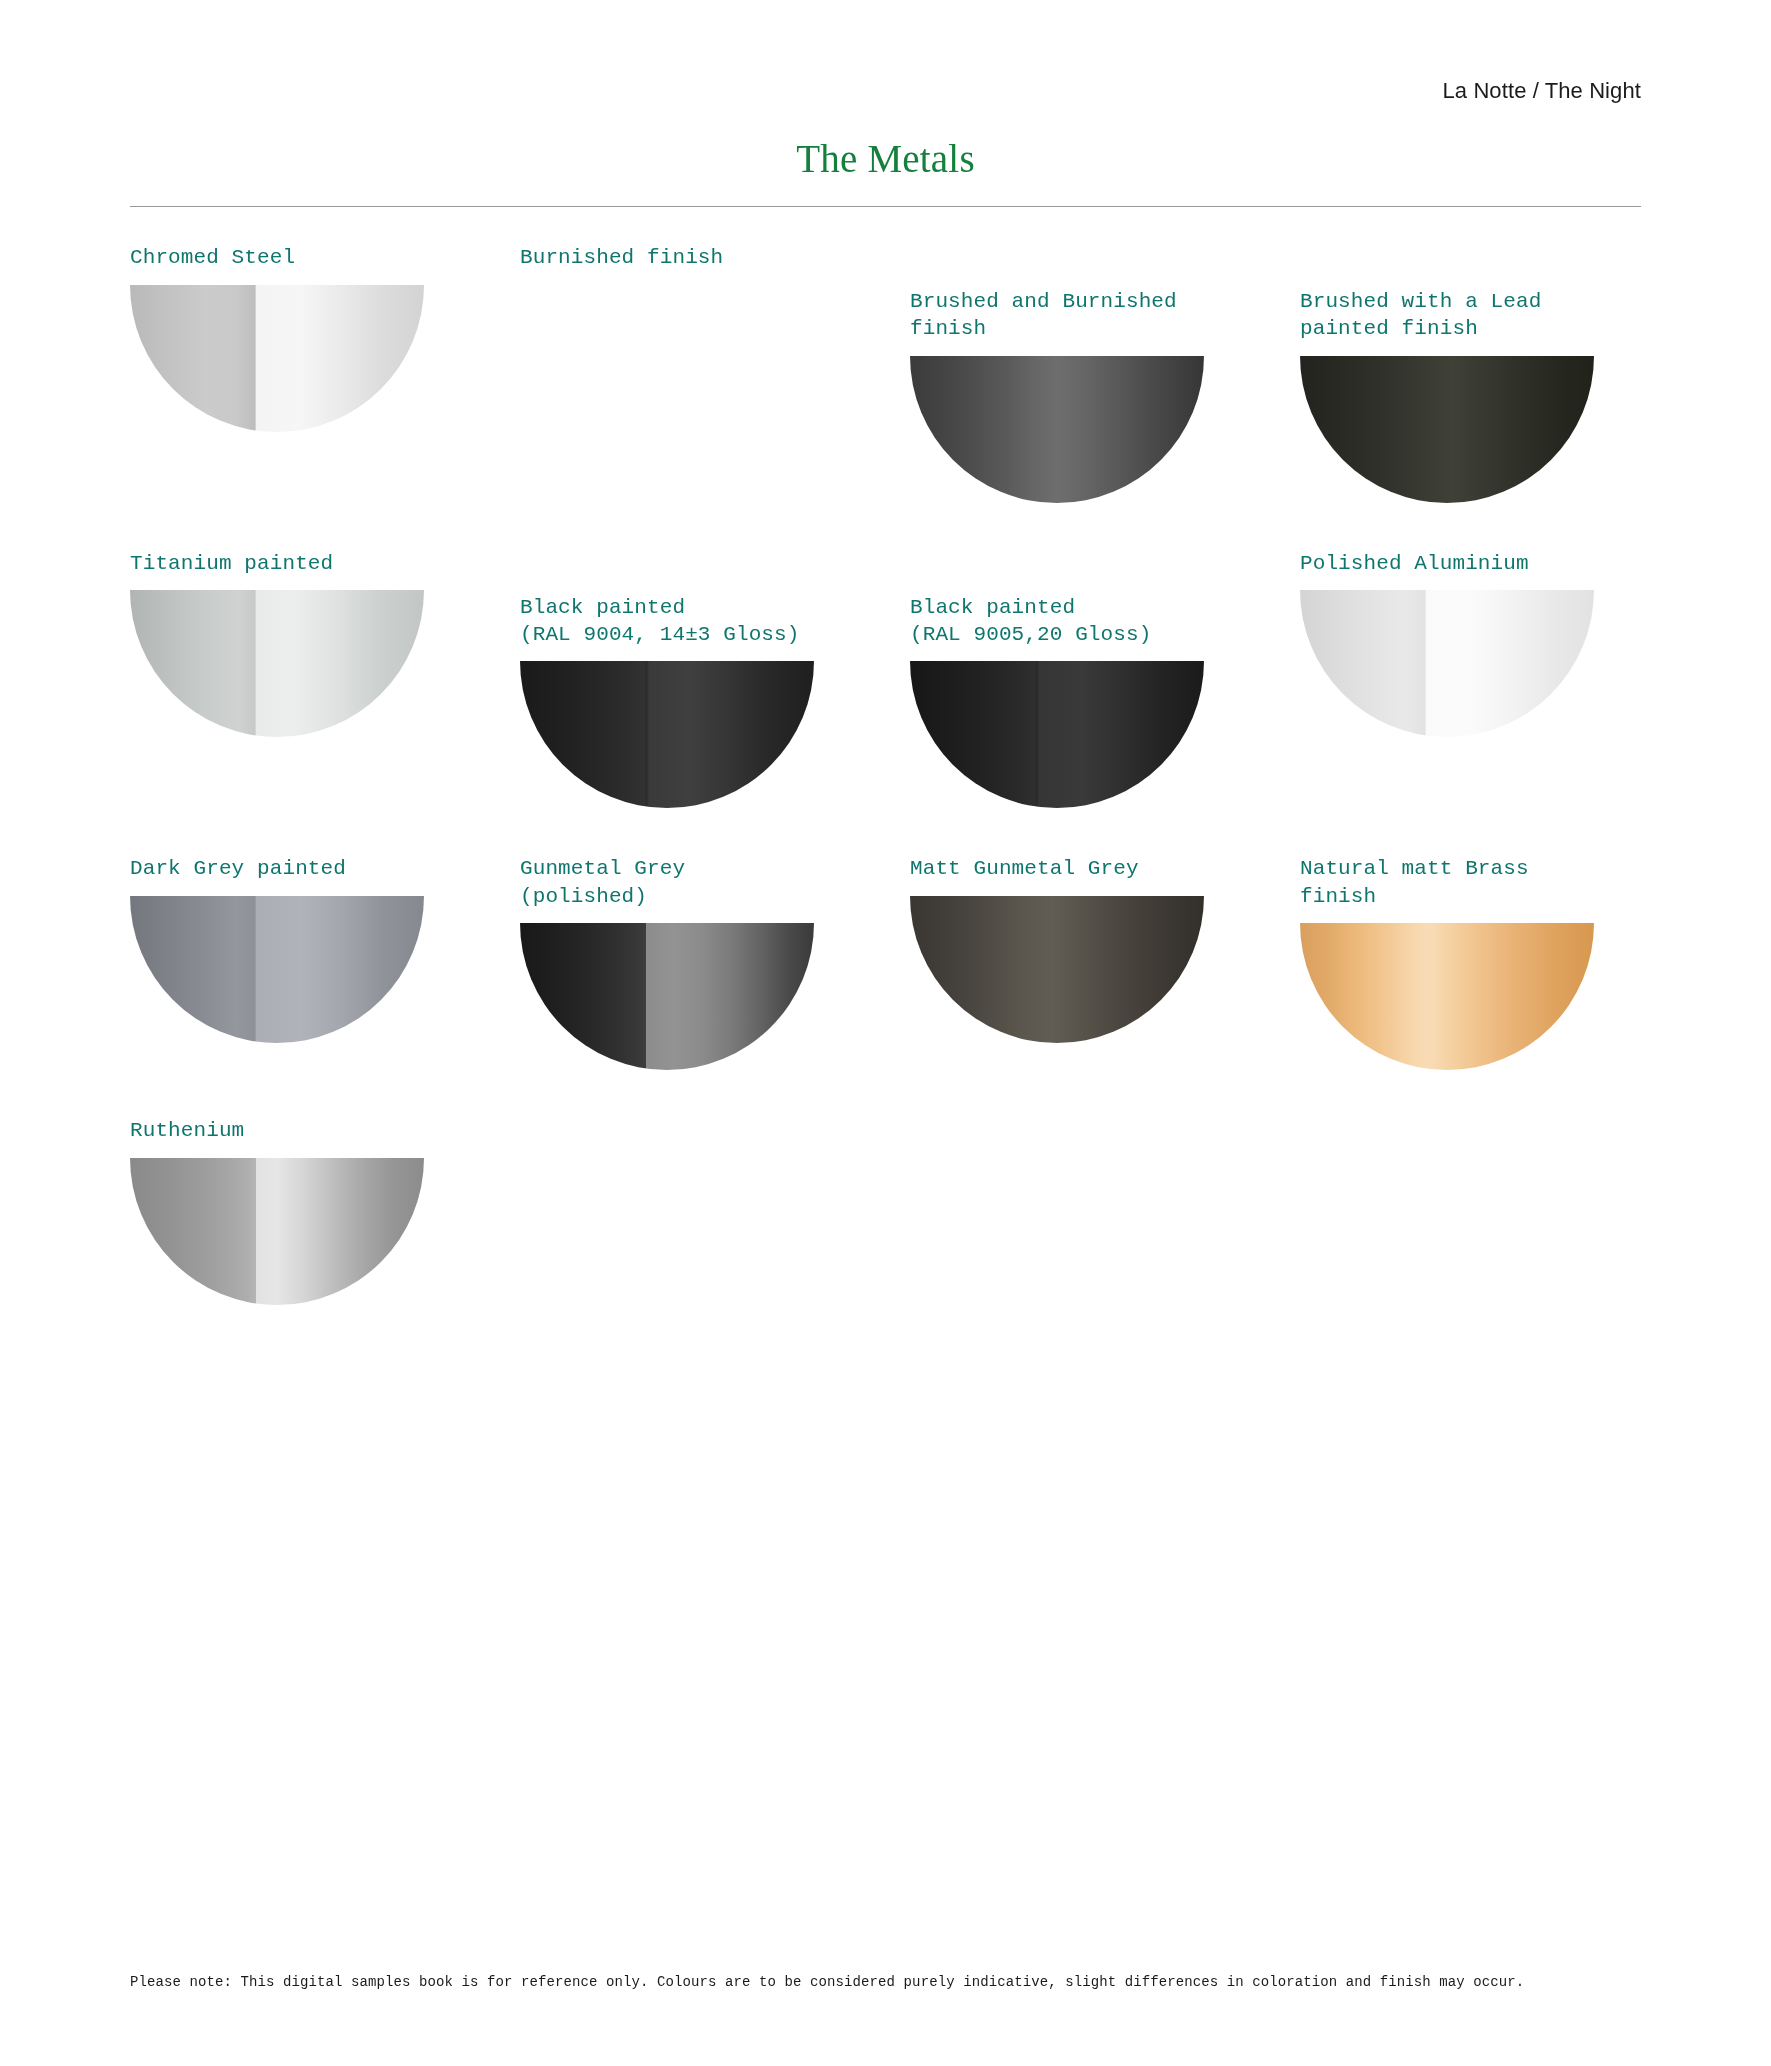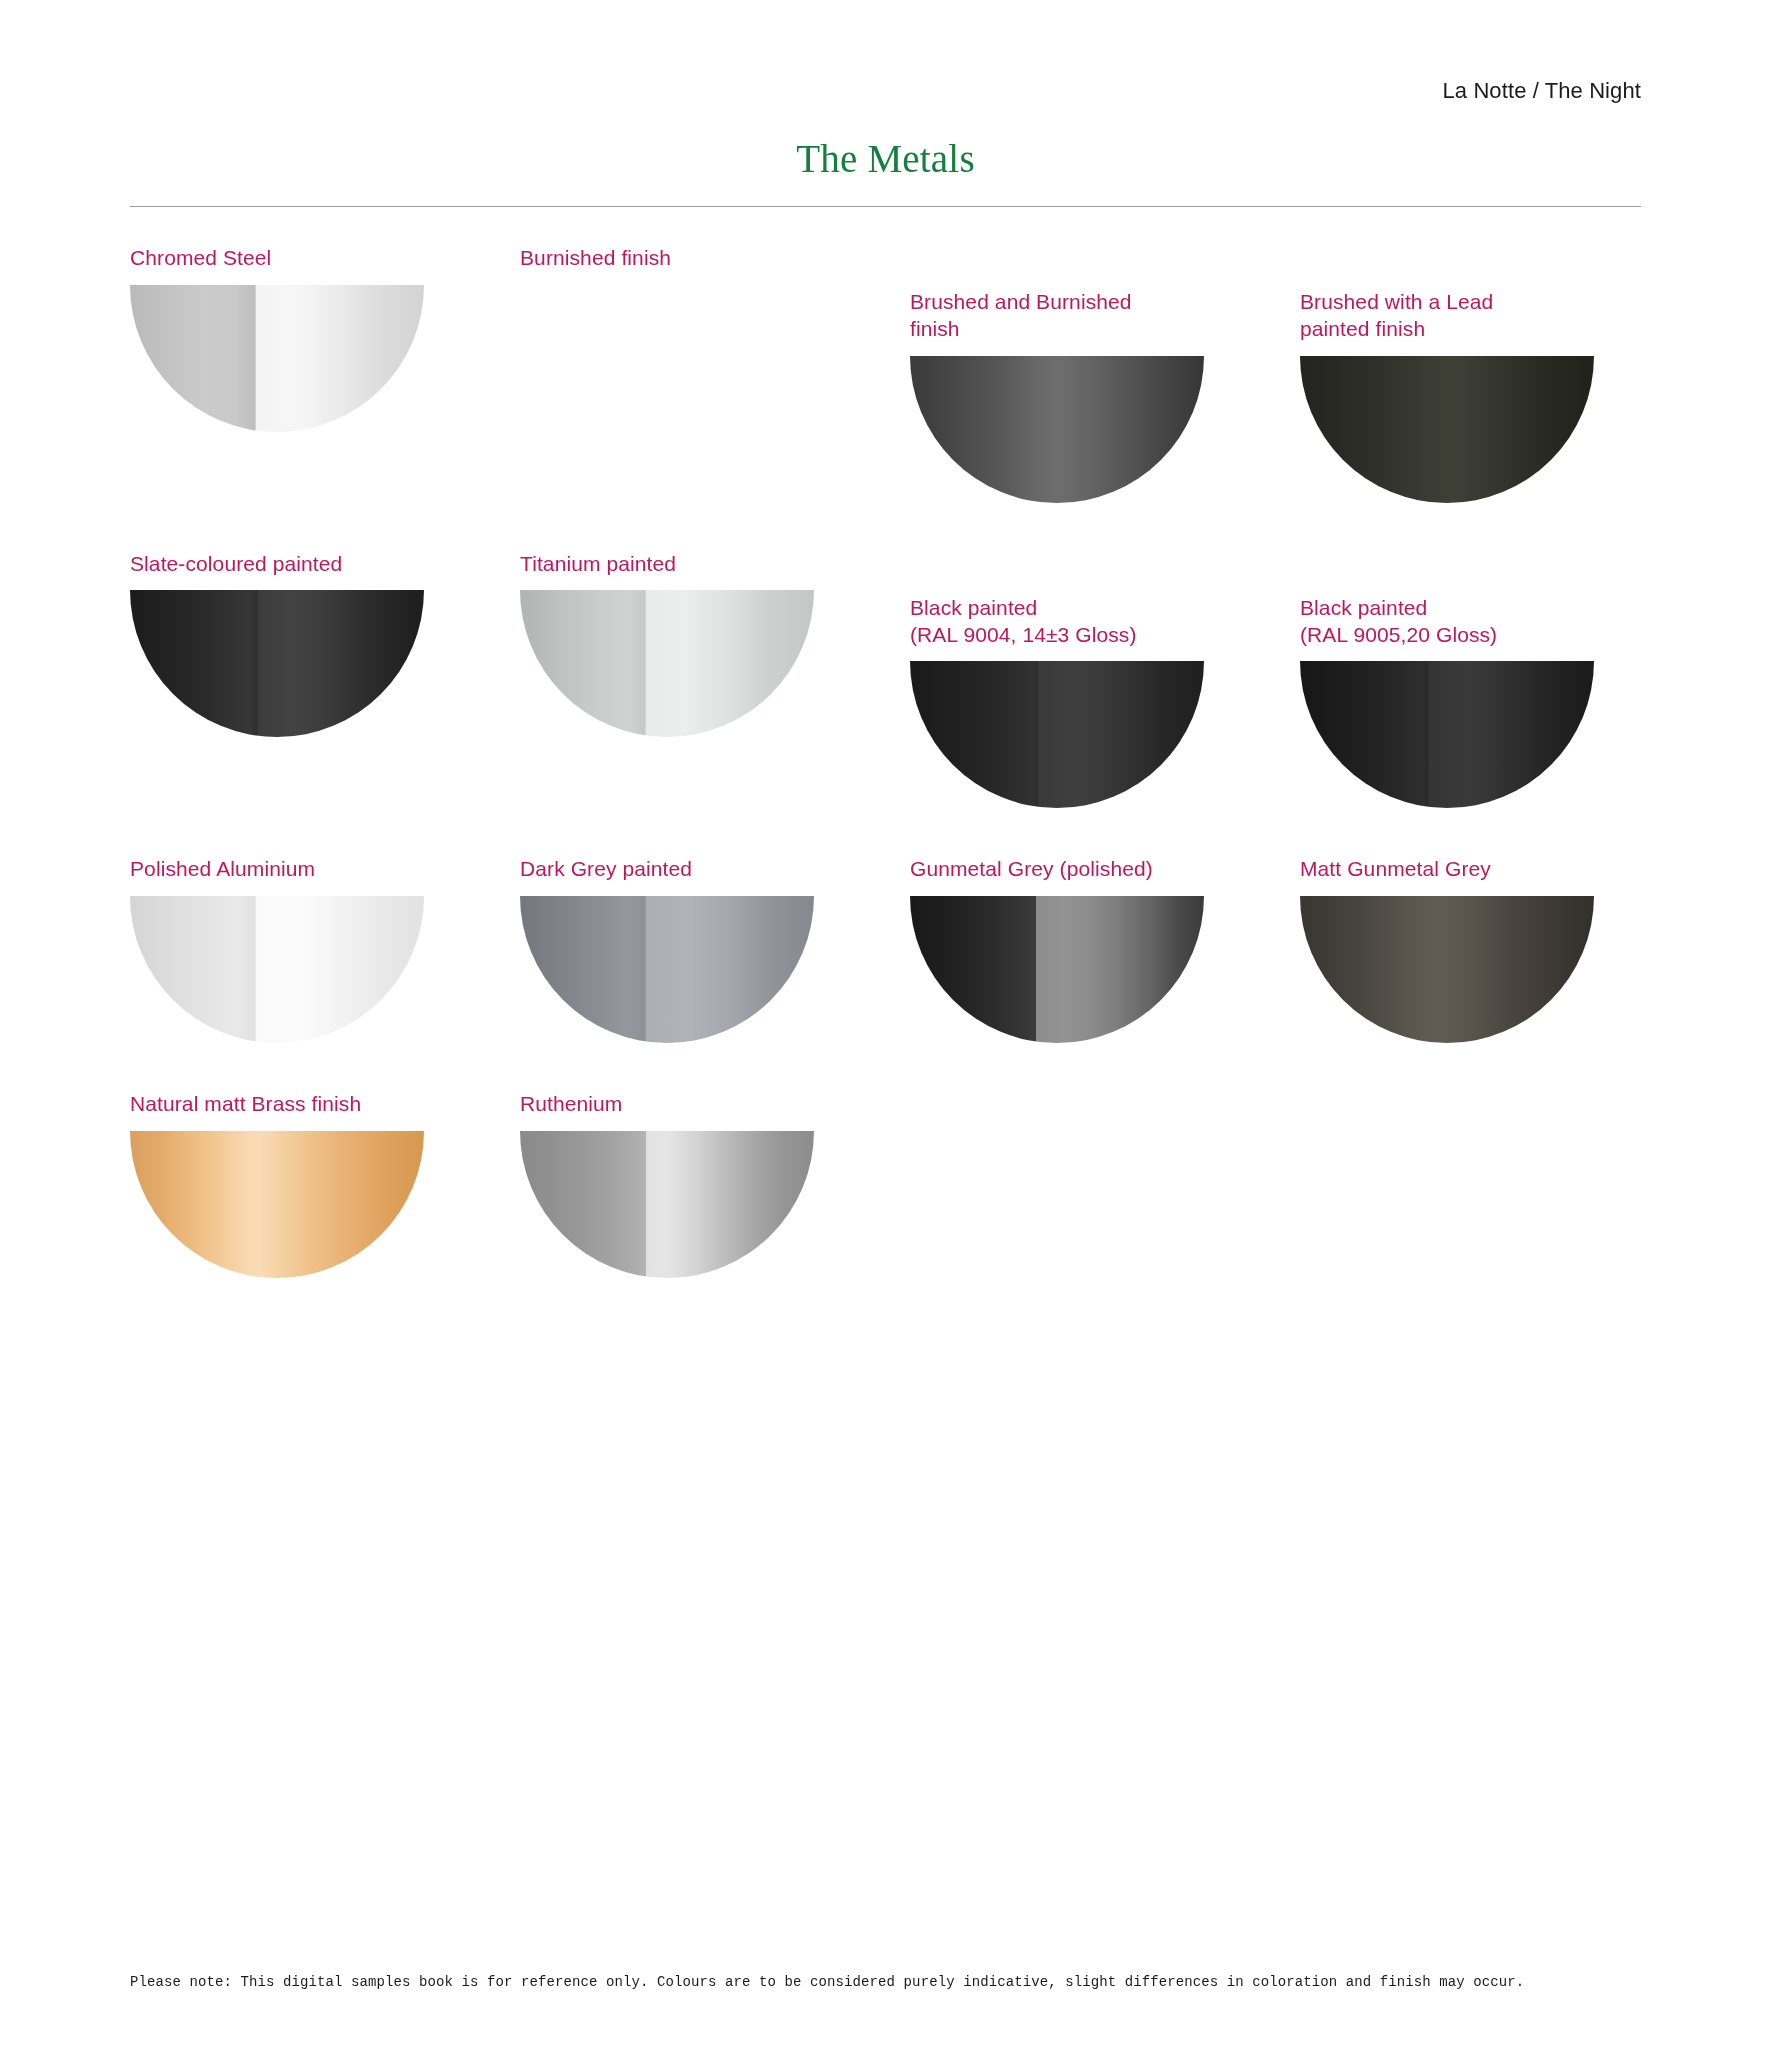--- a/index.html
+++ b/index.html
@@ -59,26 +59,27 @@
   }
 
   .cell {
     width: 294px;
     margin-bottom: 47px;
   }
 
   .cell-label {
     font-size: 21px;
     font-weight: 400;
-    color: #be185d;
+    color: #0f766e;
     line-height: 1.30;
     letter-spacing: 0.1px;
     min-height: 28px;
     margin-bottom: 12.8px;
     white-space: pre-line;
+    font-family: Liberation Mono, monospace;
   }
 
   
   .cell.two-line .cell-label { min-height: 55px; margin-top: 44px; }
 
   .swatch {
     width: 294px;
     height: 147px;
     border-radius: 0 0 147px 147px / 0 0 147px 147px;
     overflow: hidden;
@@ -122,24 +123,20 @@
         <div class="cell-label">Brushed and Burnished
 finish</div>
         <div class="swatch" style="background-image: linear-gradient(90deg, rgb(59, 59, 59) 0%, rgb(67, 67, 67) 10%, rgb(78, 78, 78) 22%, rgb(90, 90, 90) 33%, rgb(102, 102, 102) 42%, rgb(110, 110, 110) 50%, rgb(101, 101, 101) 60%, rgb(87, 87, 87) 72%, rgb(72, 72, 72) 84%, rgb(61, 61, 61) 94%, rgb(54, 54, 54) 100%);"></div>
       </div>
       <div class="cell two-line">
         <div class="cell-label">Brushed with a Lead
 painted finish</div>
         <div class="swatch" style="background-image: linear-gradient(90deg, rgb(35, 36, 31) 0%, rgb(39, 40, 34) 10%, rgb(46, 47, 40) 24%, rgb(53, 54, 46) 36%, rgb(59, 60, 51) 45%, rgb(63, 64, 54) 52%, rgb(56, 57, 48) 62%, rgb(47, 48, 40) 74%, rgb(39, 40, 31) 86%, rgb(33, 34, 25) 100%);"></div>
       </div>
       <div class="cell">
-        <div class="cell-label">Slate-coloured painted</div>
-        <div class="swatch" style="background-image: linear-gradient(90deg, rgb(28, 28, 28) 0%, rgb(33, 33, 33) 10%, rgb(40, 40, 40) 22%, rgb(48, 48, 48) 33%, rgb(55, 55, 55) 41%, rgb(47, 47, 47) 43%, rgb(60, 60, 60) 44%, rgb(67, 67, 67) 56%, rgb(58, 58, 58) 68%, rgb(45, 45, 45) 80%, rgb(35, 35, 35) 92%, rgb(30, 30, 30) 100%);"></div>
-      </div>
-      <div class="cell">
         <div class="cell-label">Titanium painted</div>
         <div class="swatch" style="background-image: linear-gradient(90deg, rgb(176, 180, 178) 0%, rgb(188, 192, 190) 12%, rgb(200, 204, 202) 26%, rgb(207, 210, 208) 37%, rgb(198, 201, 199) 42.5%, rgb(233, 235, 234) 43%, rgb(236, 238, 237) 56%, rgb(223, 226, 224) 70%, rgb(205, 209, 207) 84%, rgb(194, 198, 196) 100%);"></div>
       </div>
       <div class="cell two-line">
         <div class="cell-label">Black painted
 (RAL 9004, 14±3 Gloss)</div>
         <div class="swatch" style="background-image: linear-gradient(90deg, rgb(26, 26, 26) 0%, rgb(31, 31, 31) 12%, rgb(38, 38, 38) 26%, rgb(45, 45, 45) 37%, rgb(50, 50, 50) 42.5%, rgb(43, 43, 43) 43%, rgb(58, 58, 58) 44%, rgb(63, 63, 63) 58%, rgb(52, 52, 52) 72%, rgb(39, 39, 39) 86%, rgb(31, 31, 31) 100%);"></div>
       </div>
       <div class="cell two-line">
         <div class="cell-label">Black painted

